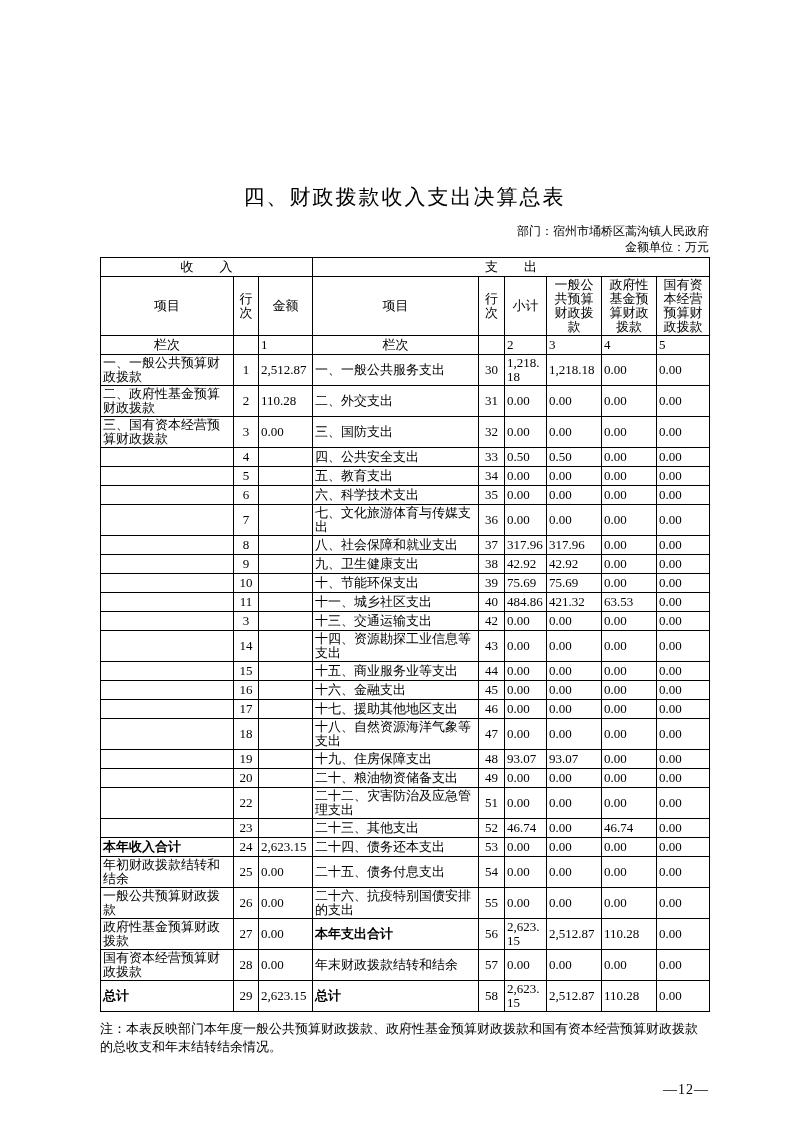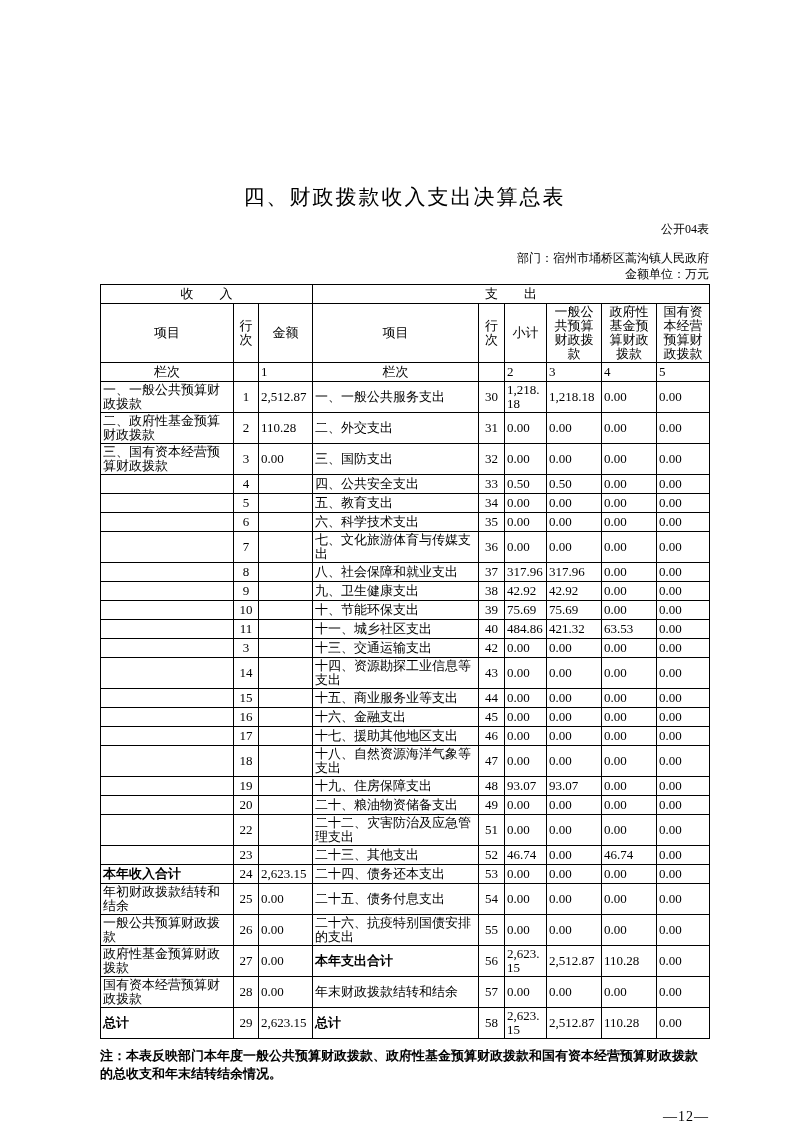--- a/index.html
+++ b/index.html
@@ -48,37 +48,35 @@
   .c2, .c5, .c6, .c7, .c8 { text-align: left; }
   td.center { text-align: center; }
   td.total { font-weight: bold; }
   td.indent { padding-left: 10px; }
 
   .note {
     margin-top: 8px;
     font-size: 13px;
     line-height: 18px;
     text-align: left;
-    font-weight: bold;
   }
   .page-number {
     margin-top: 26px;
     text-align: right;
     font-size: 14px;
     letter-spacing: 1px;
   }
 </style>
 </head>
 <body>
 
 <div class="page">
   <div class="content">
 
     <div class="doc-title">四、财政拨款收入支出决算总表</div>
-    <div class="table-code">公开04表</div>
     <div class="department">部门：宿州市埇桥区蒿沟镇人民政府</div>
     <div class="unit">金额单位：万元</div>
 
     <table class="fiscal">
       <colgroup>
         <col style="width:133px">
           <col style="width:25px">
           <col style="width:54px">
         <col style="width:166px">
           <col style="width:26px">

